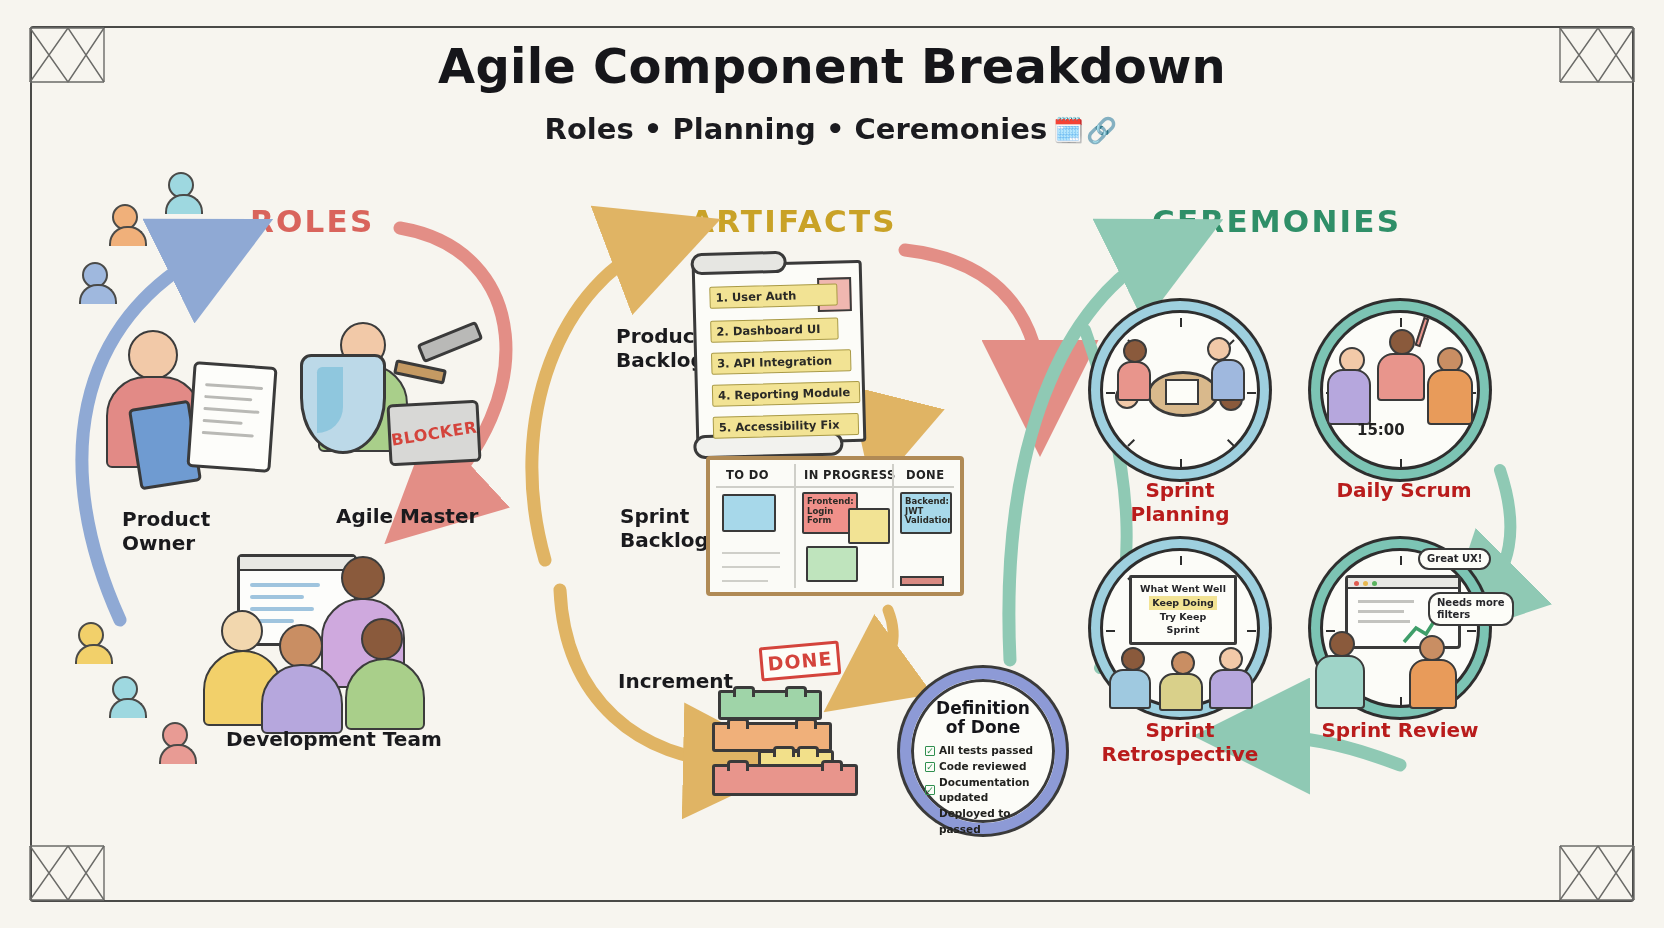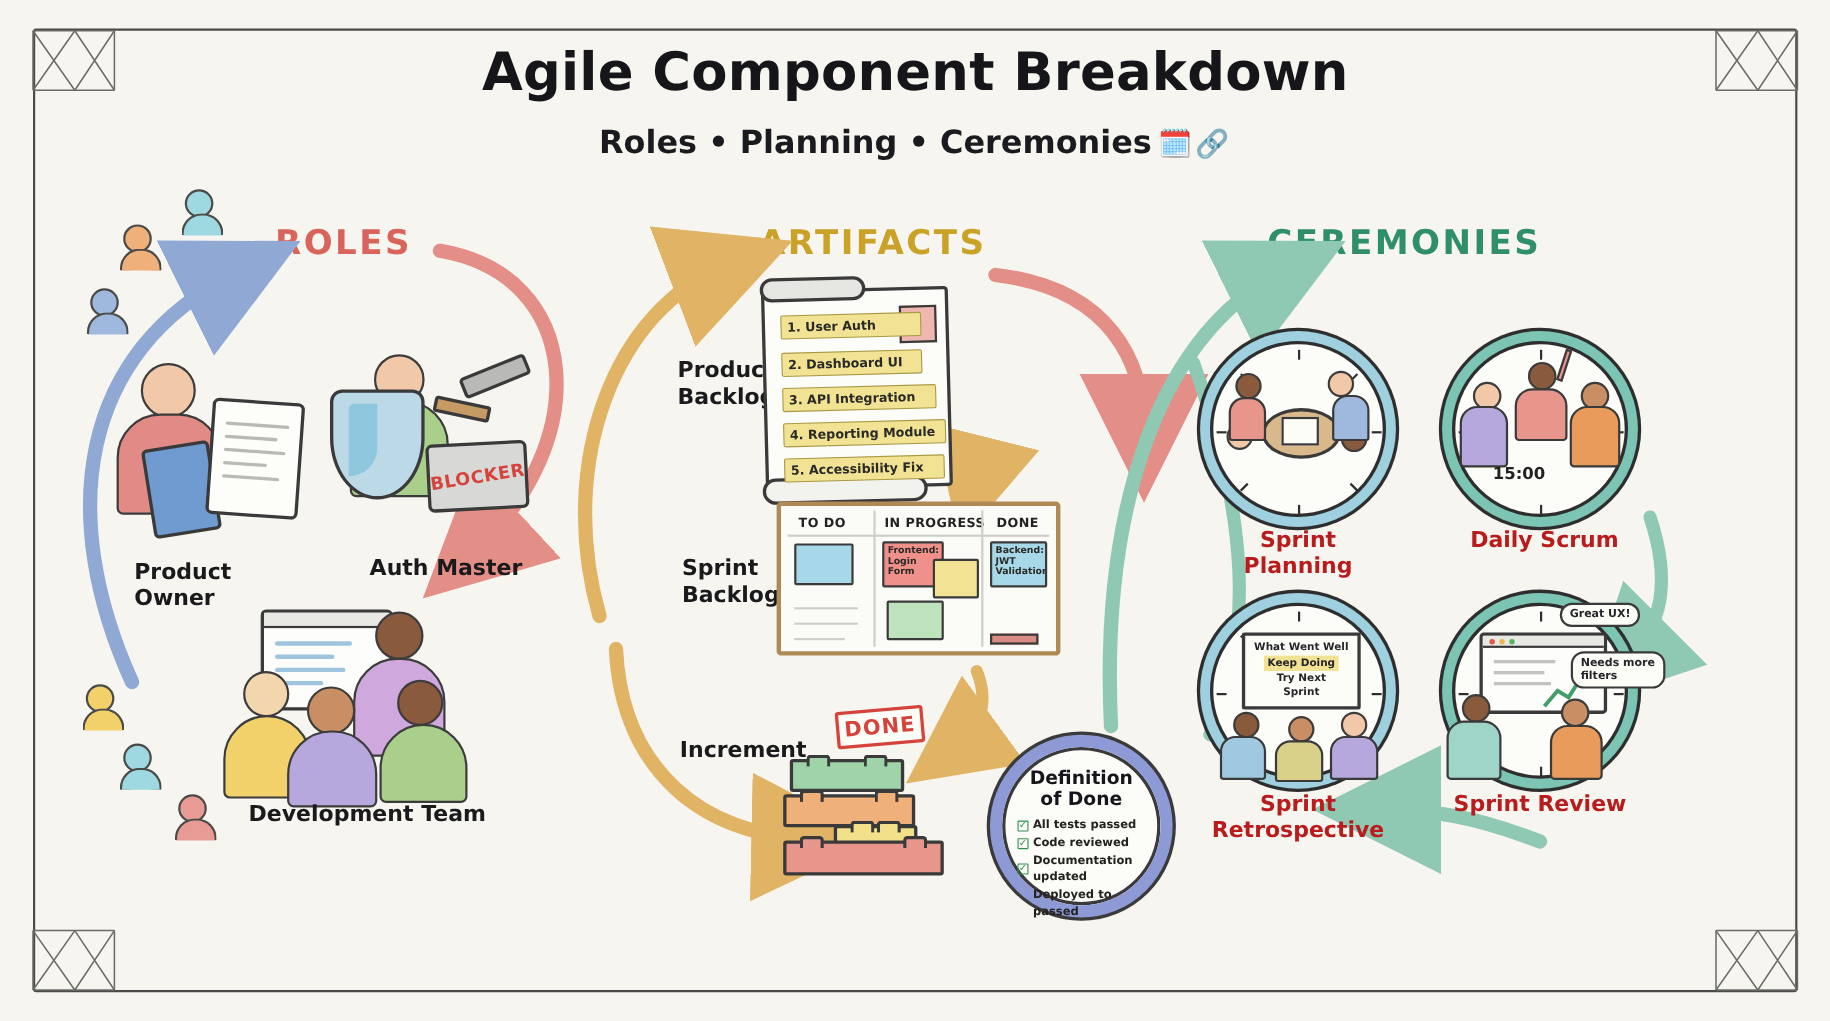--- a/index.html
+++ b/index.html
@@ -355,21 +355,21 @@
 
   <div class="sm-fig">
     <div class="person-head" style="left:40px; top:0; width:46px; height:46px; background:#f2c9a8;"></div>
     <div class="person-body" style="left:18px; top:42px; width:90px; height:88px; background:#a9cf8a;"></div>
     <div class="hammer"></div>
     <div class="shield"></div>
     <div class="blocker-rock">
       <span>BLOCKER</span>
     </div>
   </div>
-  <div class="label" style="left:336px; top:505px;">Auth Master</div>
+  <div class="label" style="left:336px; top:505px;">Agile Master</div>
 
   <div class="dev-fig">
     <div class="screen-board">
       <div class="bar"></div>
       <div class="ln" style="top:26px; width:70px;"></div>
       <div class="ln" style="top:38px; width:54px;"></div>
       <div class="ln" style="top:50px; width:64px;"></div>
       <div class="ln" style="top:62px; width:44px;"></div>
     </div>
     <div class="person-head" style="left:126px; top:8px;  width:44px; height:44px; background:#8a5a3c;"></div>
@@ -502,21 +502,21 @@
   <div class="clock" style="left:1100px; top:548px;">
     <div class="tick" style="transform:rotate(0deg)"></div>
     <div class="tick" style="transform:rotate(90deg)"></div>
     <div class="tick" style="transform:rotate(180deg)"></div>
     <div class="tick" style="transform:rotate(270deg)"></div>
     <div class="tick" style="transform:rotate(45deg)"></div>
     <div class="tick" style="transform:rotate(315deg)"></div>
     <div class="retro-board">
       <div>What Went Well</div>
       <div><span class="hl">Keep Doing</span></div>
-      <div>Try Next</div>
+      <div>Try Keep</div>
       <div>Sprint</div>
     </div>
     <div class="person-head" style="left:18px; top:96px; width:24px; height:24px; background:#8a5a3c;"></div>
     <div style="position:absolute; left:6px; top:118px; width:42px; height:40px; background:#9fc9e0; border:2px solid #3a3a3a; border-radius:14px 14px 3px 3px;"></div>
     <div class="person-head" style="left:68px; top:100px; width:24px; height:24px; background:#c98e63;"></div>
     <div style="position:absolute; left:56px; top:122px; width:44px; height:38px; background:#d9d08a; border:2px solid #3a3a3a; border-radius:14px 14px 3px 3px;"></div>
     <div class="person-head" style="left:116px; top:96px; width:24px; height:24px; background:#f2c9a8;"></div>
     <div style="position:absolute; left:106px; top:118px; width:44px; height:40px; background:#b6a7dd; border:2px solid #3a3a3a; border-radius:14px 14px 3px 3px;"></div>
   </div>
   <div class="ceremony-label" style="left:1098px; top:718px; width:164px;">

